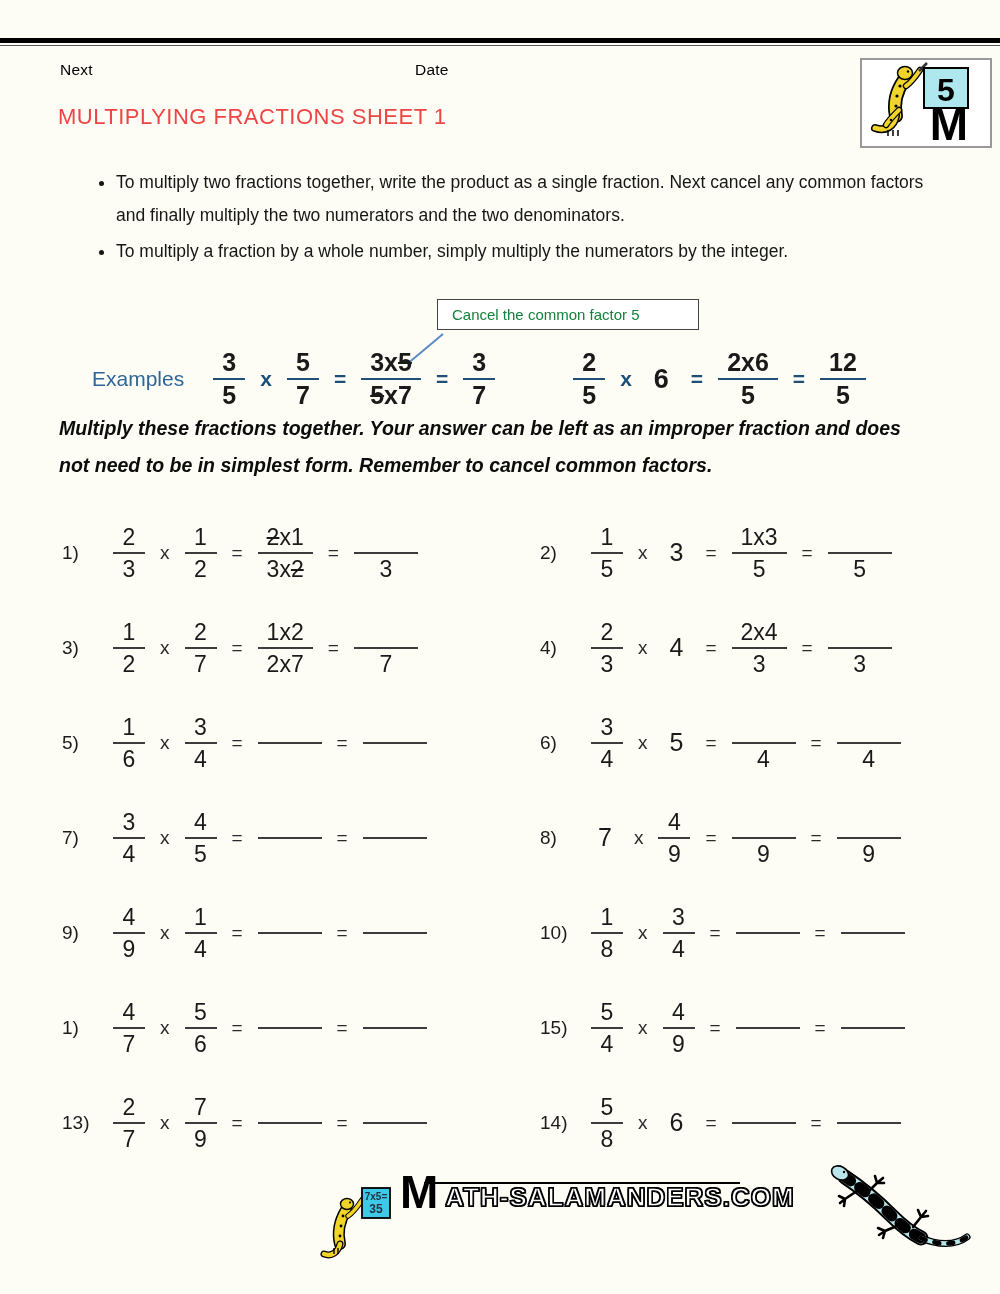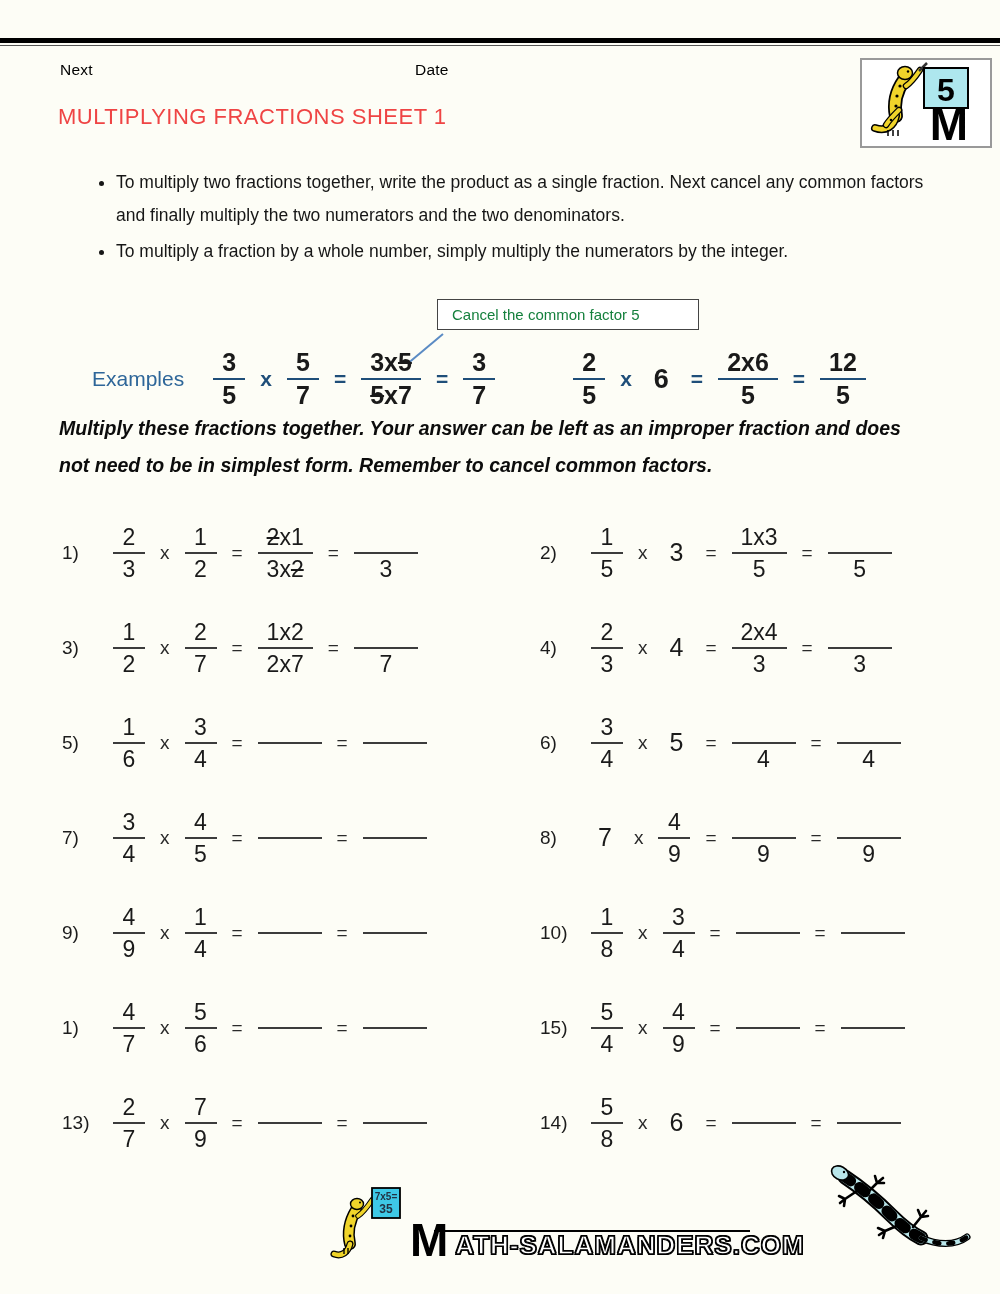--- a/index.html
+++ b/index.html
@@ -76,21 +76,21 @@
   .frac{display:inline-flex;flex-direction:column;align-items:center;font-size:23px;line-height:30px;color:#1a1a1a}
   .fn{border-bottom:2px solid #3c3c3c;padding:0 9px;text-align:center;min-width:14px;white-space:nowrap}
   .fd{padding:0 9px;white-space:nowrap}
   .blank .fn{width:64px;padding:0}
   .ghost{visibility:hidden}
   .whole{font-size:25px;padding:0 7px;color:#1a1a1a}
   .op{font-size:19px;color:#2a2a2a;padding:0 2px}
   .strike{text-decoration:line-through;text-decoration-thickness:2px}
 
   
-  .footer{position:absolute;left:330px;top:1182px;display:flex;align-items:flex-end}
+  .footer{position:absolute;left:320px;top:1182px;display:flex;align-items:flex-start}
   .f-art{flex:none;margin-top:2px}
   .f-right{margin-left:6px}
   .tagline{font-size:13.5px;font-weight:700;color:#111;padding:14px 0 4px 34px;white-space:nowrap}
   .rule{height:2px;background:#000;width:316px;margin-left:24px}
   .site-row{display:flex;align-items:flex-end;margin-top:-14px}
   .big-m{font-size:46px;font-weight:900;line-height:44px;color:#000;letter-spacing:-2px}
   .site{
     font-size:26px;font-weight:900;line-height:34px;letter-spacing:1px;color:#fff;
     -webkit-text-stroke:1.3px #000;
     text-shadow:-1px -1px 0 #000,1px -1px 0 #000,-1px 1px 0 #000,1px 1px 0 #000;

